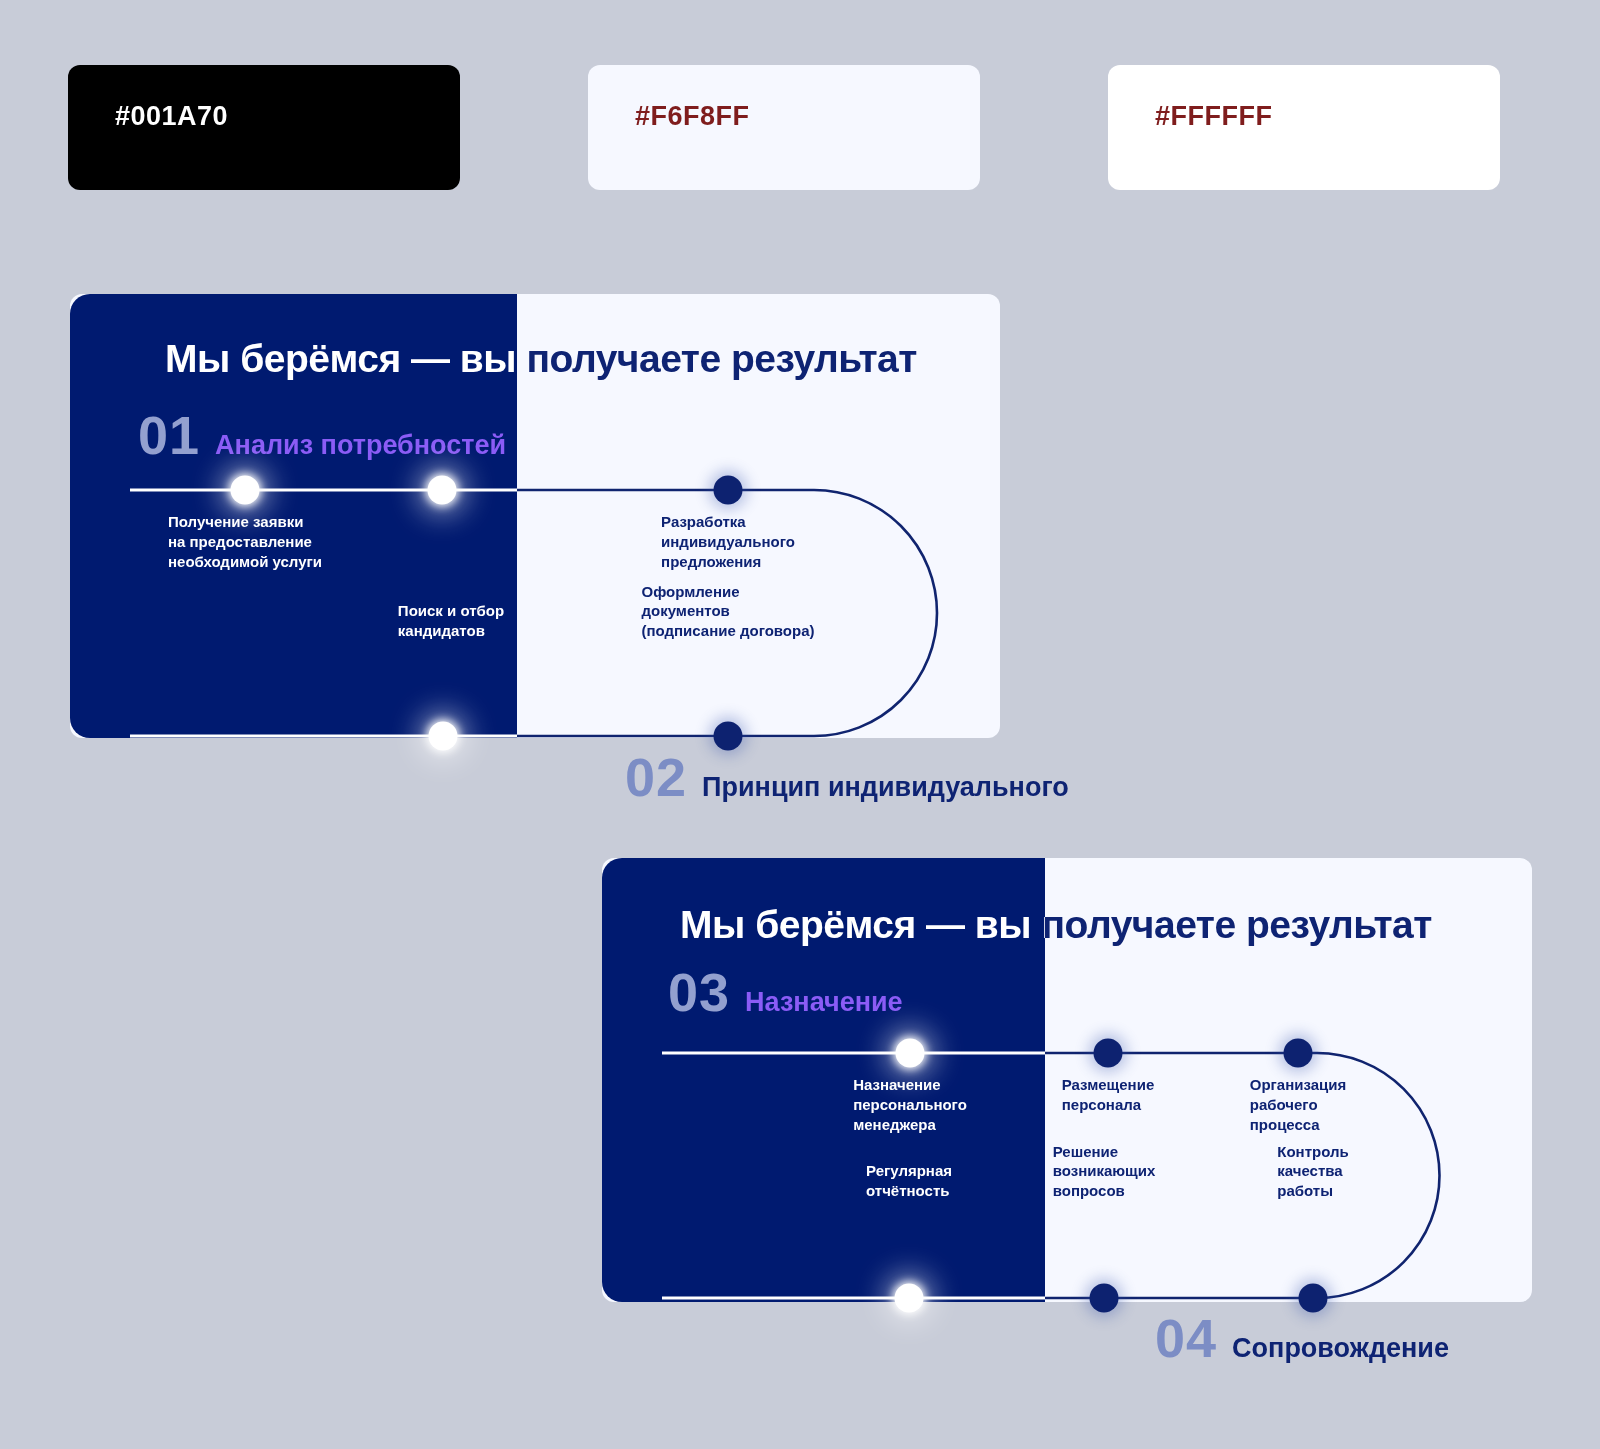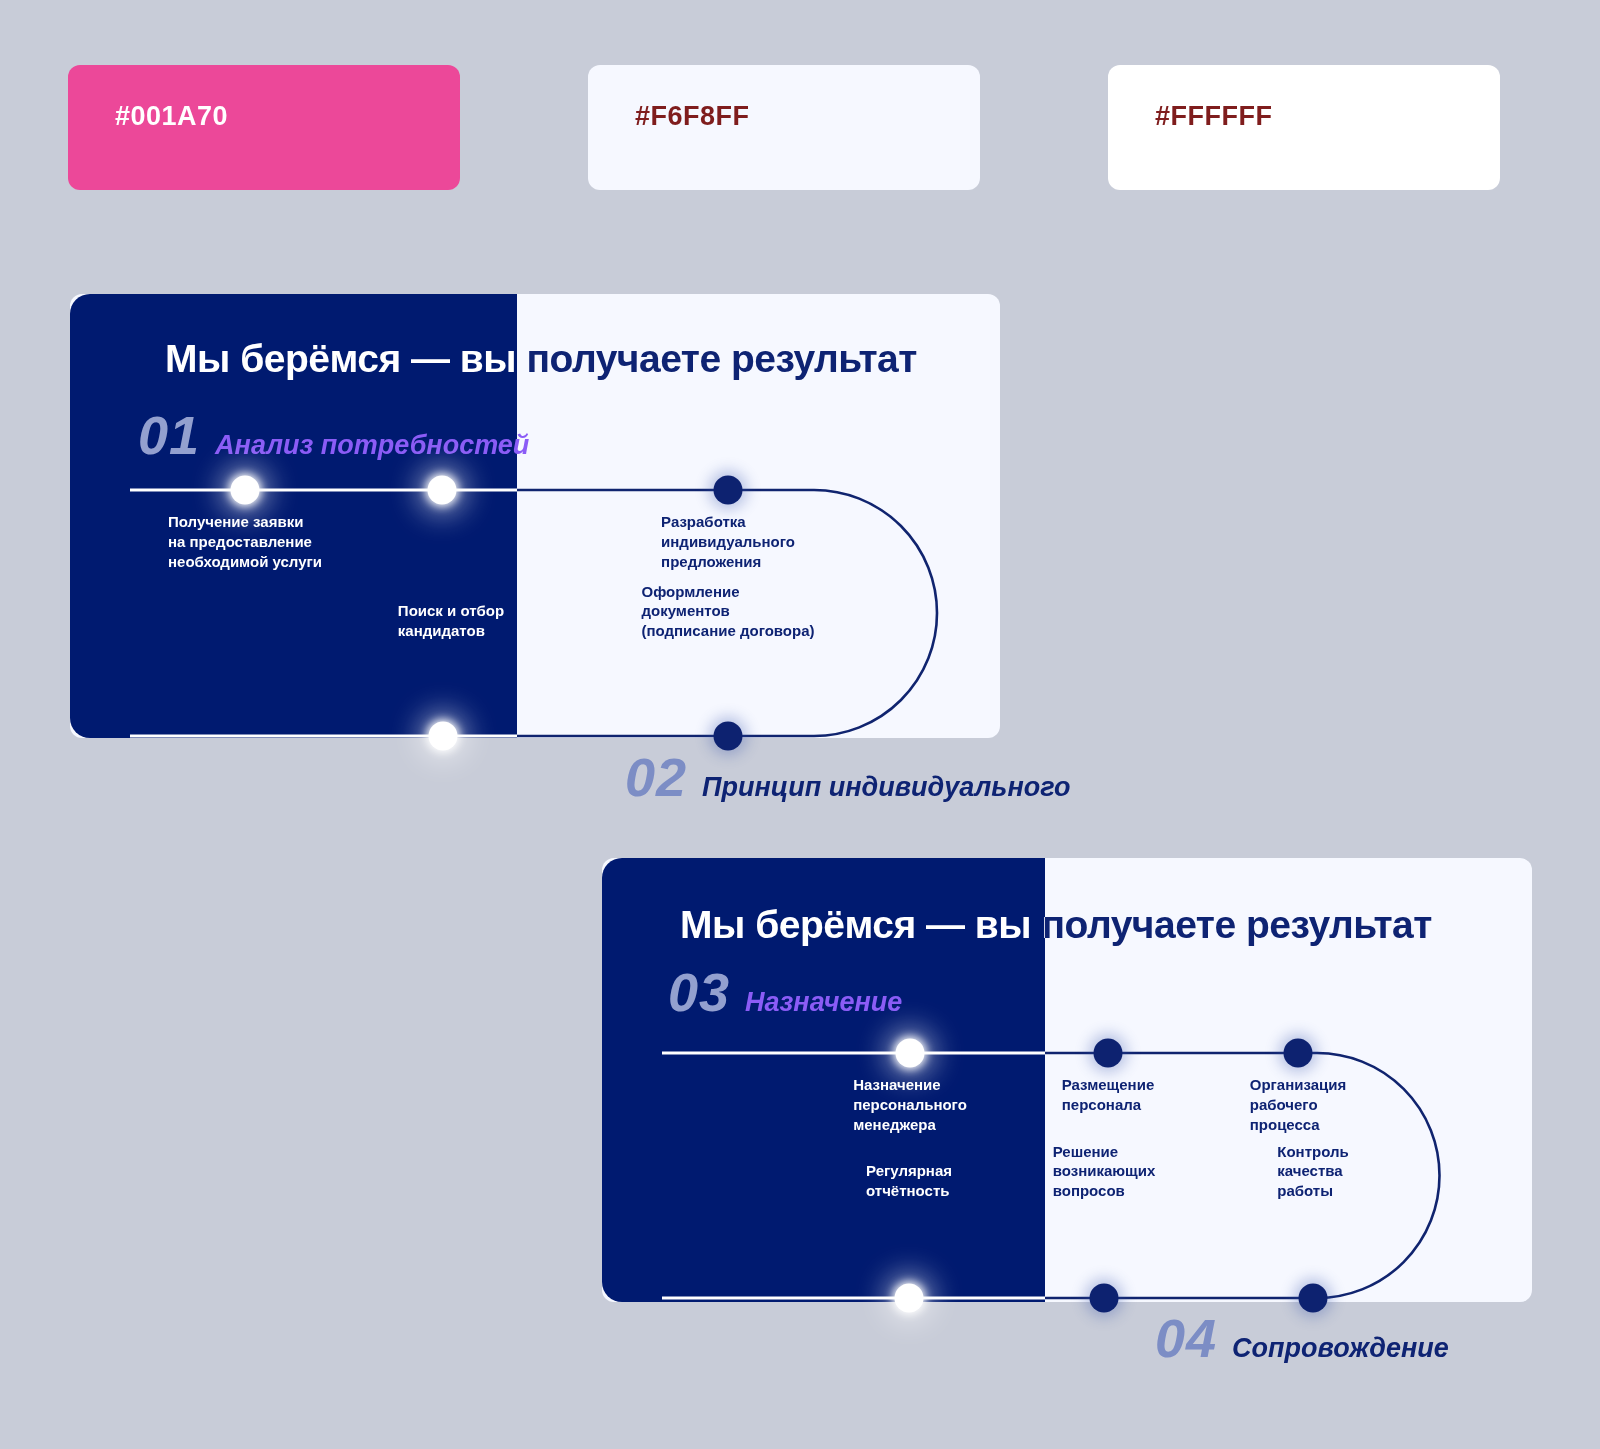--- a/index.html
+++ b/index.html
@@ -12,21 +12,21 @@
   }
   
   .swatch{
     position:absolute;top:65px;height:125px;width:392px;
     border-radius:12px;
   }
   .swatch .hex{
     position:absolute;left:47px;top:36px;
     font-size:27px;font-weight:700;letter-spacing:.5px;
   }
-  .sw-navy{background:#ec4899;}
+  .sw-navy{background:#000000;}
   .sw-navy .hex{color:#ffffff;}
   .sw-light{background:#F6F8FF;}
   .sw-white{background:#FFFFFF;}
   .sw-light .hex,.sw-white .hex{color:#7f1d1d;}
 
   
   .card{
     position:absolute;width:930px;height:444px;
     background:#F6F8FF;border-radius:12px;
   }
@@ -43,21 +43,21 @@
     font-size:39px;font-weight:700;letter-spacing:-0.5px;line-height:1.2;
   }
   .title-white{color:#ffffff;}
   .title-navy{
     color:#0e2373;position:absolute;left:0;top:0;
   }
   
 
   
   .step{
-    position:absolute;display:flex;align-items:baseline;gap:15px;white-space:nowrap;font-style:italic;
+    position:absolute;display:flex;align-items:baseline;gap:15px;white-space:nowrap;
   }
   .step .num{
     font-size:54px;font-weight:700;line-height:1;letter-spacing:1px;
   }
   .num-on-dark{color:#93a0cf;}
   .num-on-light{color:#7c8dc5;}
   .step .step-label{font-size:27px;font-weight:700;}
   .step-label-white{color:#8b5cf6;}
   .step-label-navy{color:#0e2373;}
 

